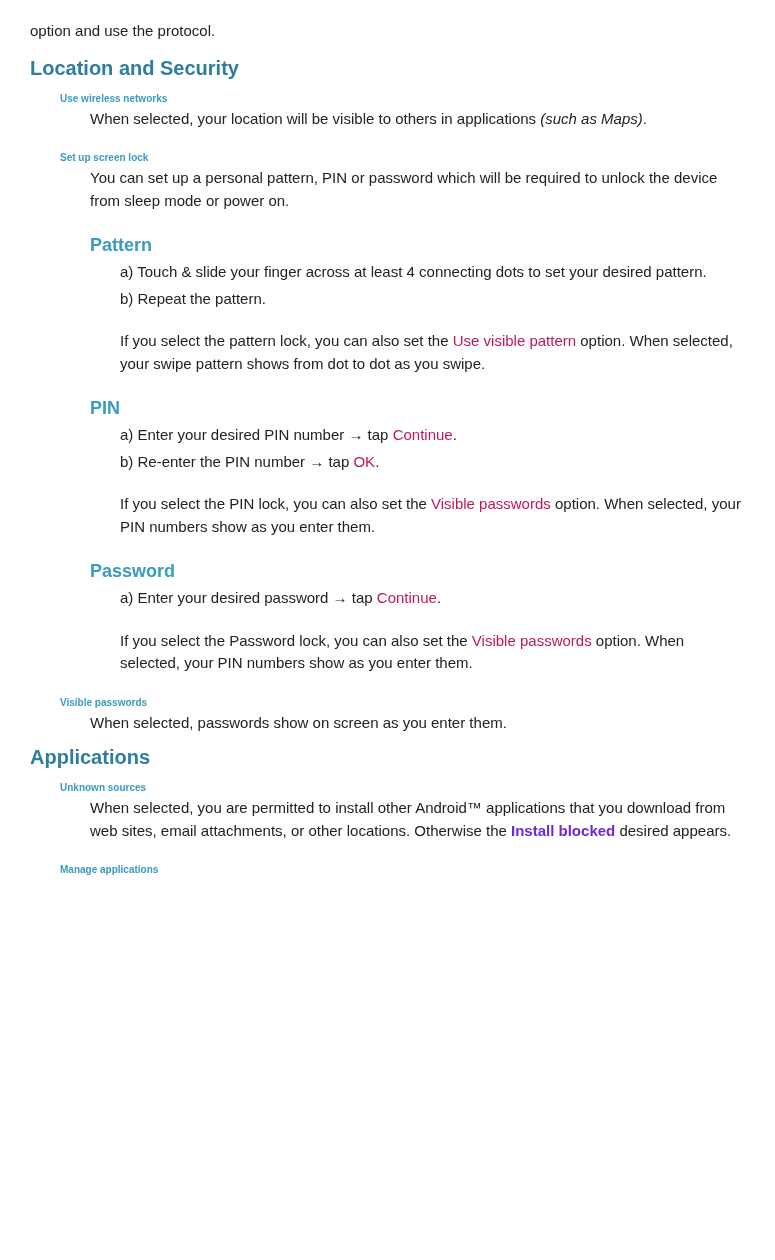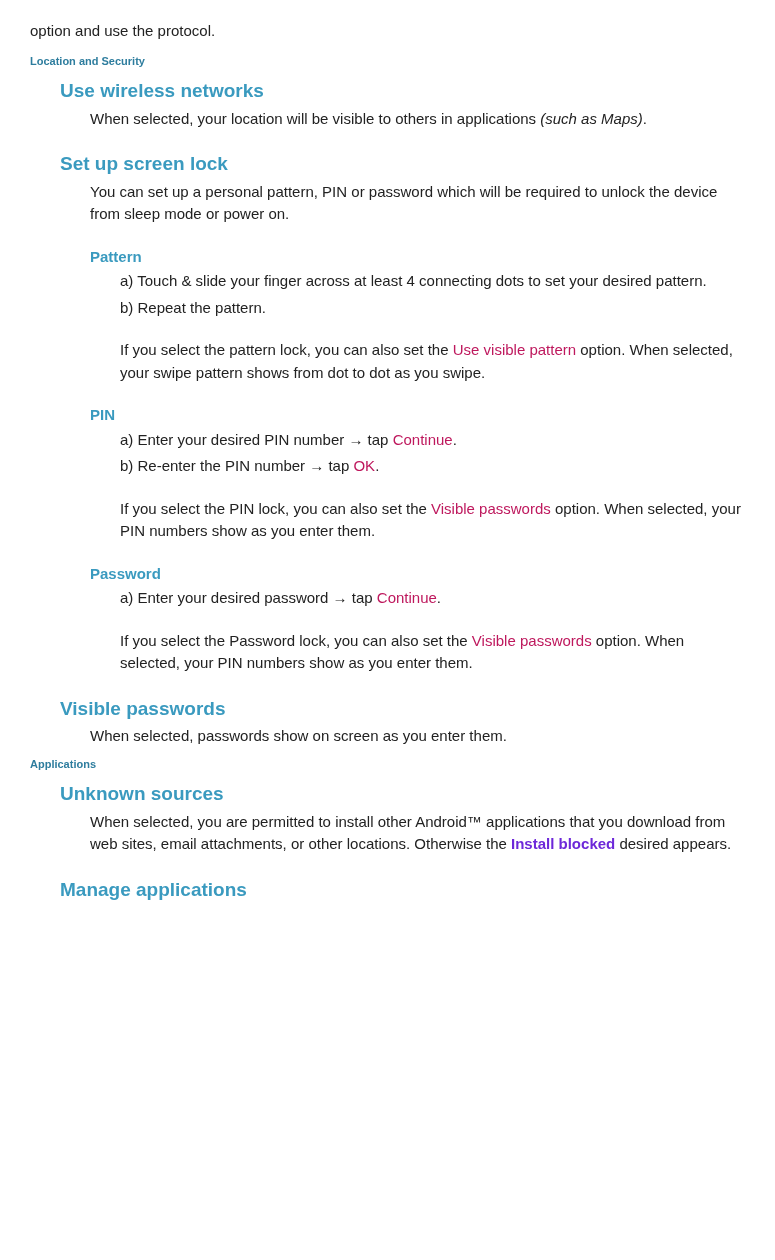--- a/index.html
+++ b/index.html
@@ -16,36 +16,36 @@
       padding: 20px 30px;
       width: 775px;
     }
     .intro-text {
       margin-bottom: 10px;
       color: #222;
     }
     .section-heading {
       color: #2e7d9e;
       font-weight: bold;
-      font-size: 11px;
+      font-size: 20px;
       margin-top: 4px;
       margin-bottom: 4px;
     }
     .sub-heading {
       color: #3a9abf;
       font-weight: bold;
-      font-size: 19px;
+      font-size: 10px;
       margin-top: 8px;
       margin-bottom: 2px;
       padding-left: 30px;
     }
     .sub-sub-heading {
       color: #3a9abf;
       font-weight: bold;
-      font-size: 15px;
+      font-size: 18px;
       margin-top: 10px;
       margin-bottom: 2px;
       padding-left: 60px;
     }
     .body-text {
       padding-left: 60px;
       color: #222;
       margin-bottom: 4px;
     }
     .body-text-l2 {

